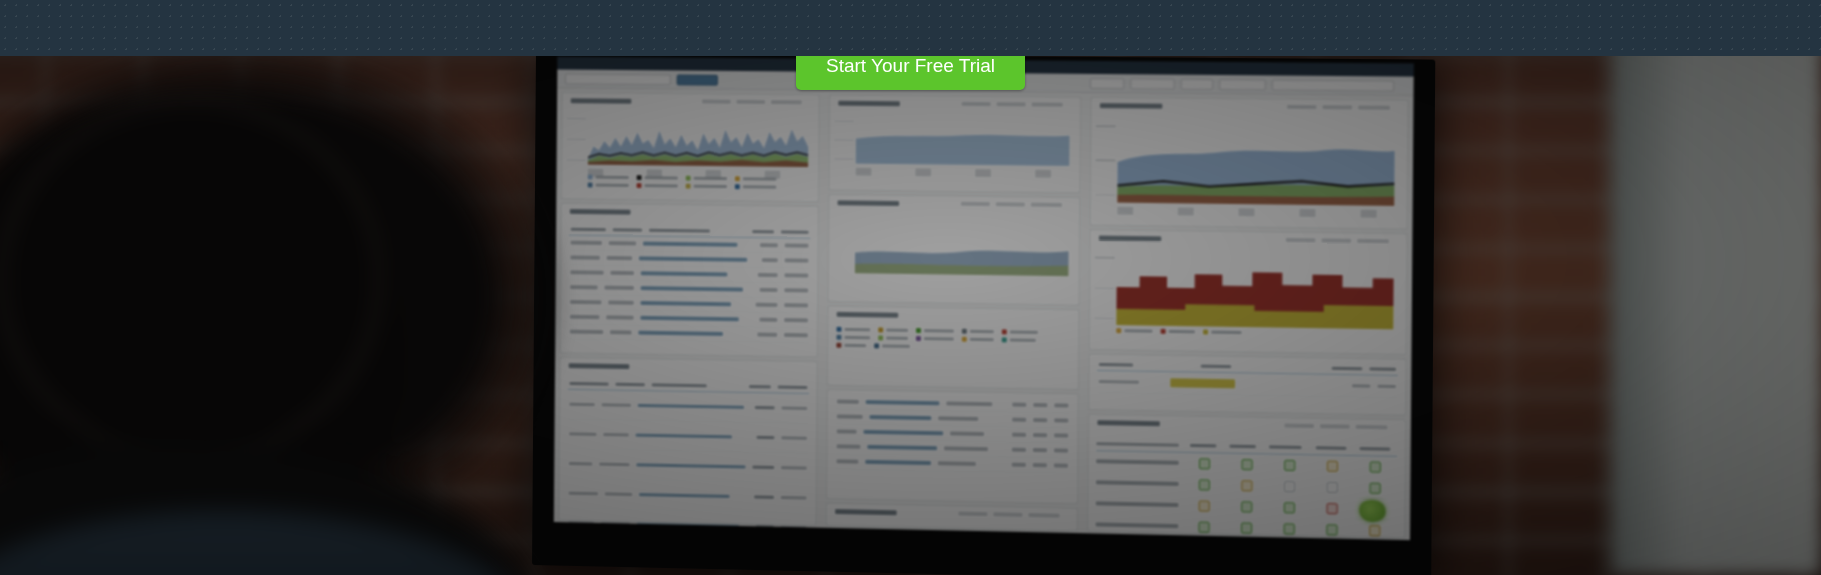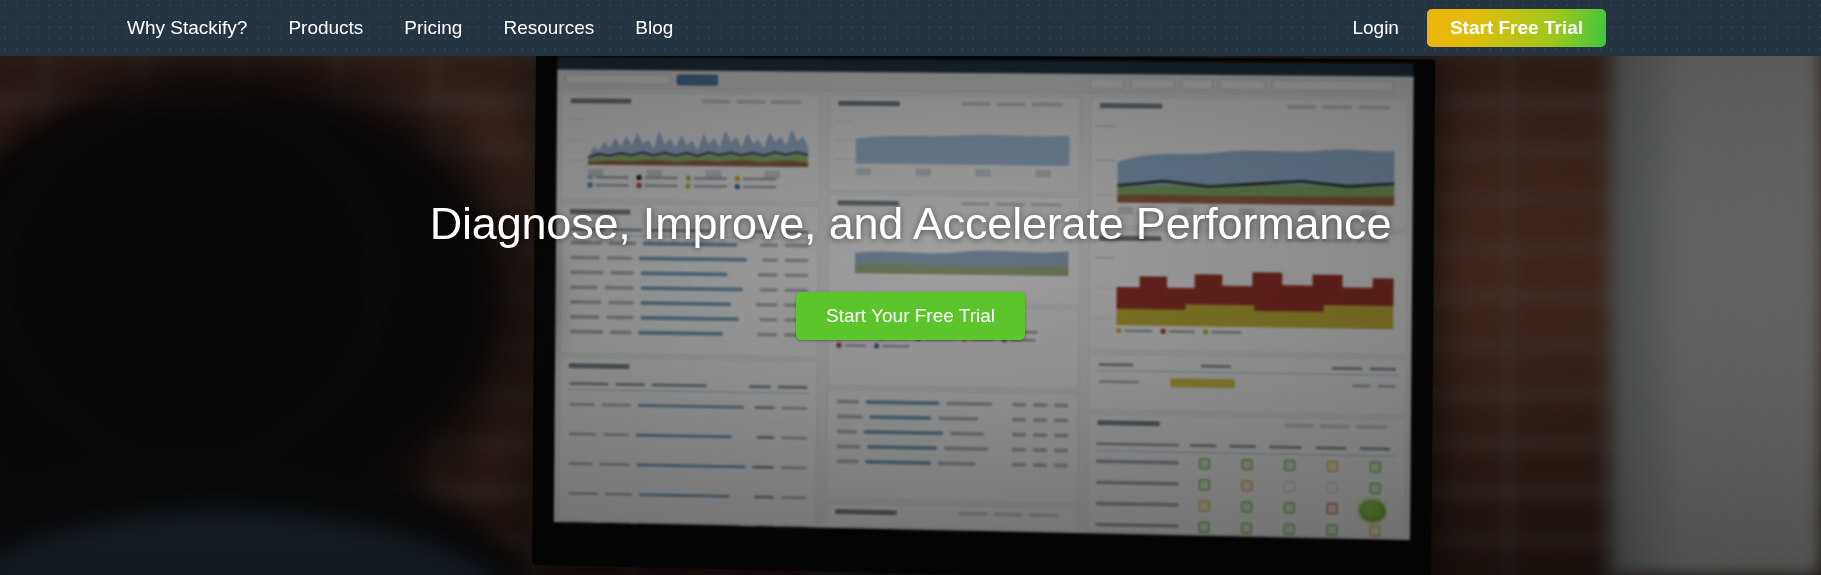--- a/index.html
+++ b/index.html
@@ -724,36 +724,24 @@
 
     <div class="silhouette">
       <span class="silhouette-head"></span>
       <span class="silhouette-hairlight"></span>
       <span class="silhouette-shoulder"></span>
       <span class="silhouette-shirt"></span>
     </div>
   </div>
 
   <div class="hero-text">
-    <h1 class="headline">Diagnose, Improve, and Accelerate Performance</h1>
     <div class="cta-row">
       <button class="cta">Start Your Free Trial</button>
     </div>
   </div>
 
   <nav class="navbar">
 
 
-    <div class="nav-links">
-      <a class="nav-link">Why Stackify?</a>
-      <a class="nav-link">Products</a>
-      <a class="nav-link">Pricing</a>
-      <a class="nav-link">Resources</a>
-      <a class="nav-link">Blog</a>
-    </div>
-
-    <div class="nav-right">
-      <a class="login-link">Login</a>
-      <button class="trial-btn">Start Free Trial</button>
-    </div>
+
   </nav>
 
 </div>
 
 </body></html>

